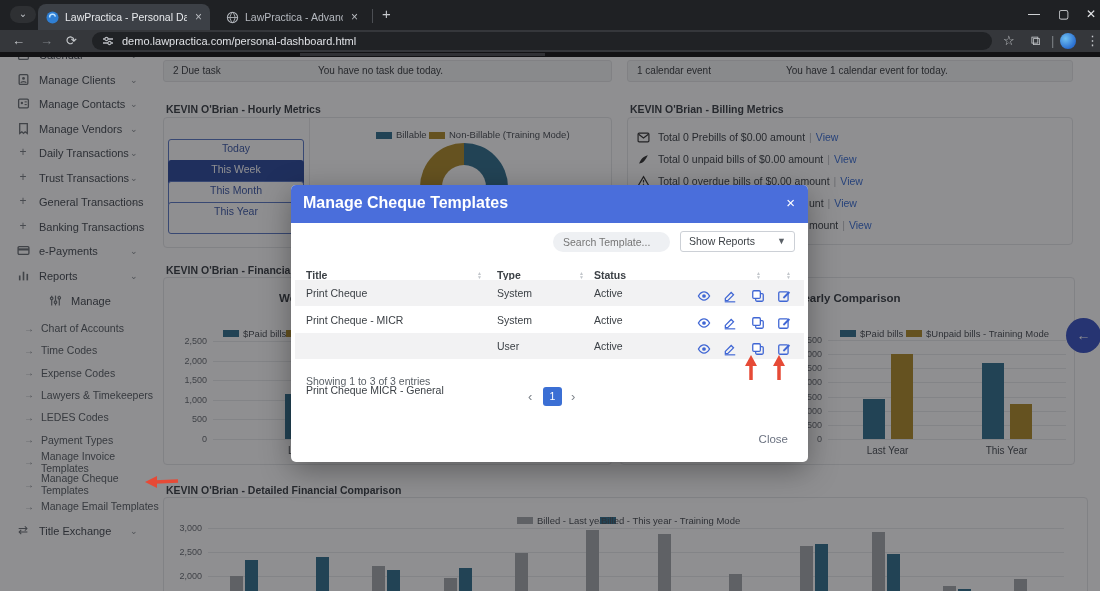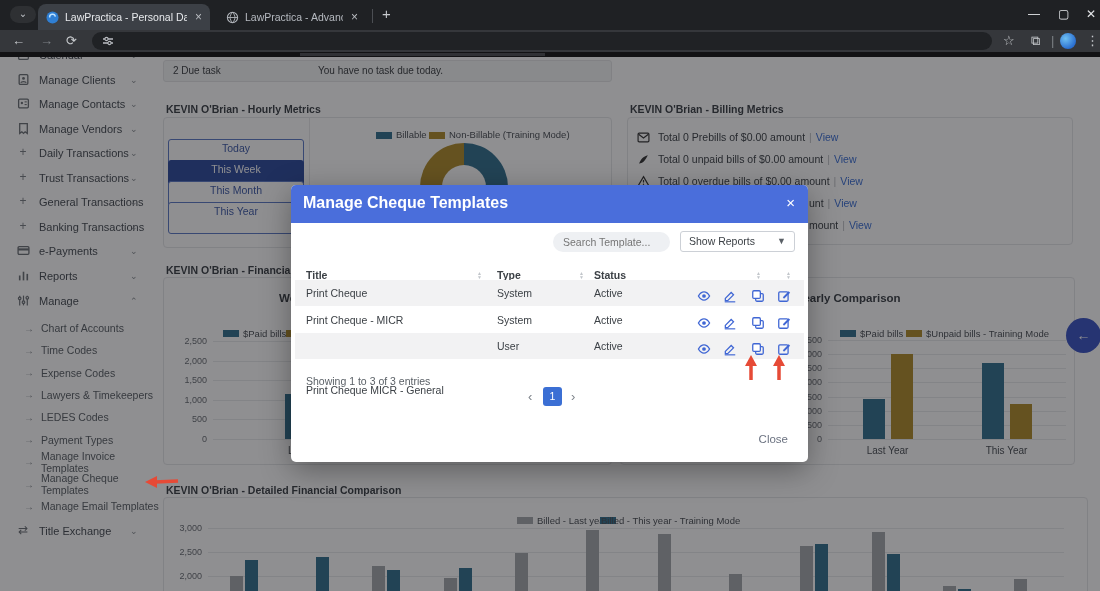--- a/index.html
+++ b/index.html
@@ -142,20 +142,21 @@
   <div id="toolbar">
     <div class="navic" style="left:12px;">←</div>
     <div class="navic dim" style="left:40px;">→</div>
     <div class="navic" style="left:66px;">⟳</div>
     <div id="urlpill">
       <svg class="tune" width="12" height="12" viewBox="0 0 12 12">
           <path d="M1 4h10M1 8h10" stroke="#b9bcc1" stroke-width="1.3"></path>
           <circle cx="4.5" cy="4" r="1.6" fill="#202225" stroke="#b9bcc1" stroke-width="1.1"></circle>
           <circle cx="7.5" cy="8" r="1.6" fill="#202225" stroke="#b9bcc1" stroke-width="1.1"></circle>
         </svg>
+      <span class="url">demo.lawpractica.com/personal-dashboard.html</span>
     </div>
     <div class="navic" style="left:1003px;">☆</div>
     <div class="navic" style="left:1031px;">⧉</div>
     <div class="navic dim" style="left:1051px;">|</div>
     <div class="avatar"></div>
     <div class="navic" style="left:1086px;">⋮</div>
   </div>
 
   <div id="content">
     <div id="topstrip">
@@ -229,21 +230,21 @@
         </div>
         <div class="sb-item" style="top: 209.95px;">
           <span class="ic"><svg viewBox="0 0 24 24" width="13" height="13">
               <line x1="5" y1="21" x2="5" y2="12" stroke="currentColor" stroke-width="3"></line>
               <line x1="12" y1="21" x2="12" y2="5" stroke="currentColor" stroke-width="3"></line>
               <line x1="19" y1="21" x2="19" y2="9" stroke="currentColor" stroke-width="3"></line>
             </svg></span>
           <span class="lb">Reports</span>
           <span class="ch">⌄</span>
         </div>
-        <div class="sb-item" style="top: 234.5px;">
+        <div class="sb-item" style="top: 234.5px; margin-left: 32px;">
           <span class="ic"><svg viewBox="0 0 24 24" width="13" height="13">
               <g stroke="currentColor" stroke-width="2.2">
                 <line x1="5" y1="3" x2="5" y2="21"></line>
                 <line x1="12" y1="3" x2="12" y2="21"></line>
                 <line x1="19" y1="3" x2="19" y2="21"></line>
                 <circle cx="5" cy="8" r="2.4" fill="#fff"></circle>
                 <circle cx="12" cy="15" r="2.4" fill="#fff"></circle>
                 <circle cx="19" cy="7" r="2.4" fill="#fff"></circle>
               </g>
             </svg></span>
@@ -289,20 +290,24 @@
         <div class="sb-item" style="top: 464.6px;">
           <span class="ic"><span style="font-size:12px;">⇄</span></span>
           <span class="lb">Title Exchange</span>
           <span class="ch">⌄</span>
         </div>
       </div>
 
     <div class="mini-card" style="left:163px; width:449px;">
       <span class="l">2 Due task</span>
       <span class="r" style="left:154px;">You have no task due today.</span>
+    </div>
+    <div class="mini-card" style="left:627px; width:446px;">
+      <span class="l">1 calendar event</span>
+      <span class="r" style="left:158px;">You have 1 calendar event for today.</span>
     </div>
 
     <div class="sec-title" style="left:166px; top:51px;">KEVIN O'Brian - Hourly Metrics</div>
     <div class="sec-title" style="left:630px; top:51px;">KEVIN O'Brian - Billing Metrics</div>
 
     <div class="card" id="hourly-card" style="left:163px; top:65px; width:449px; height:131px;">
       <div class="hm-div"></div>
       <div id="hm-buttons">
           <div class="hm-btn" style="top: 21px;">Today</div>
           <div class="hm-btn active" style="top: 42px;">This Week</div>

